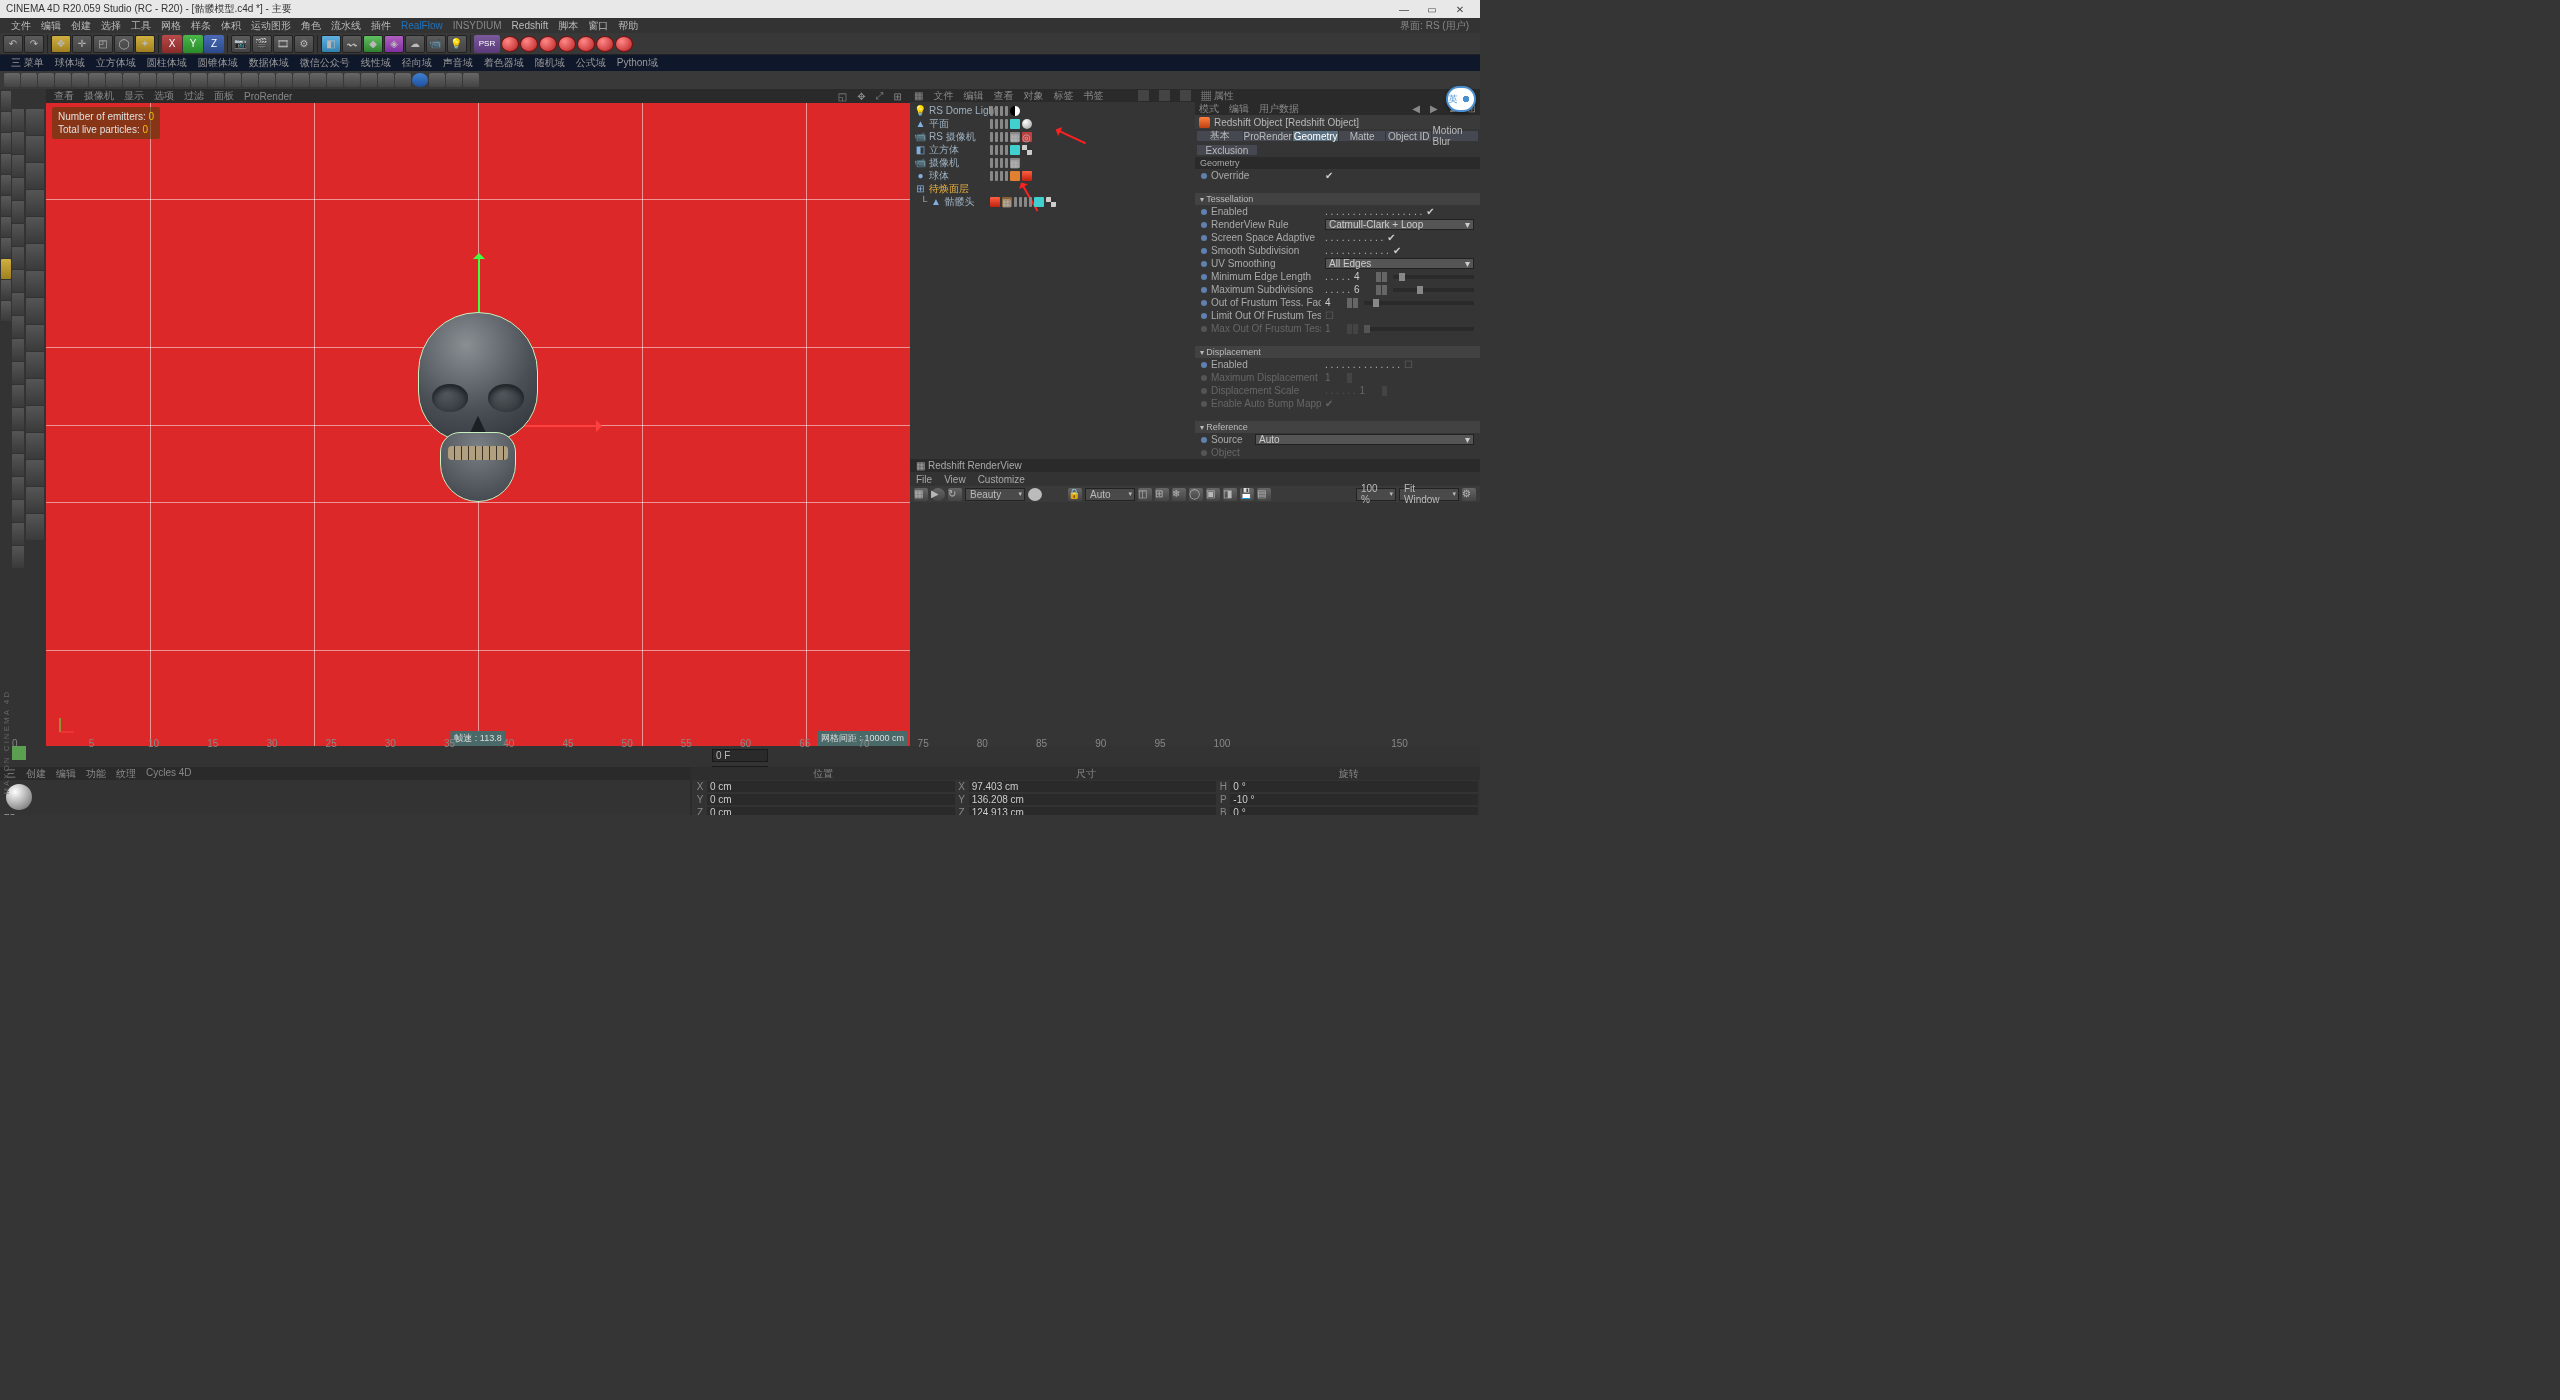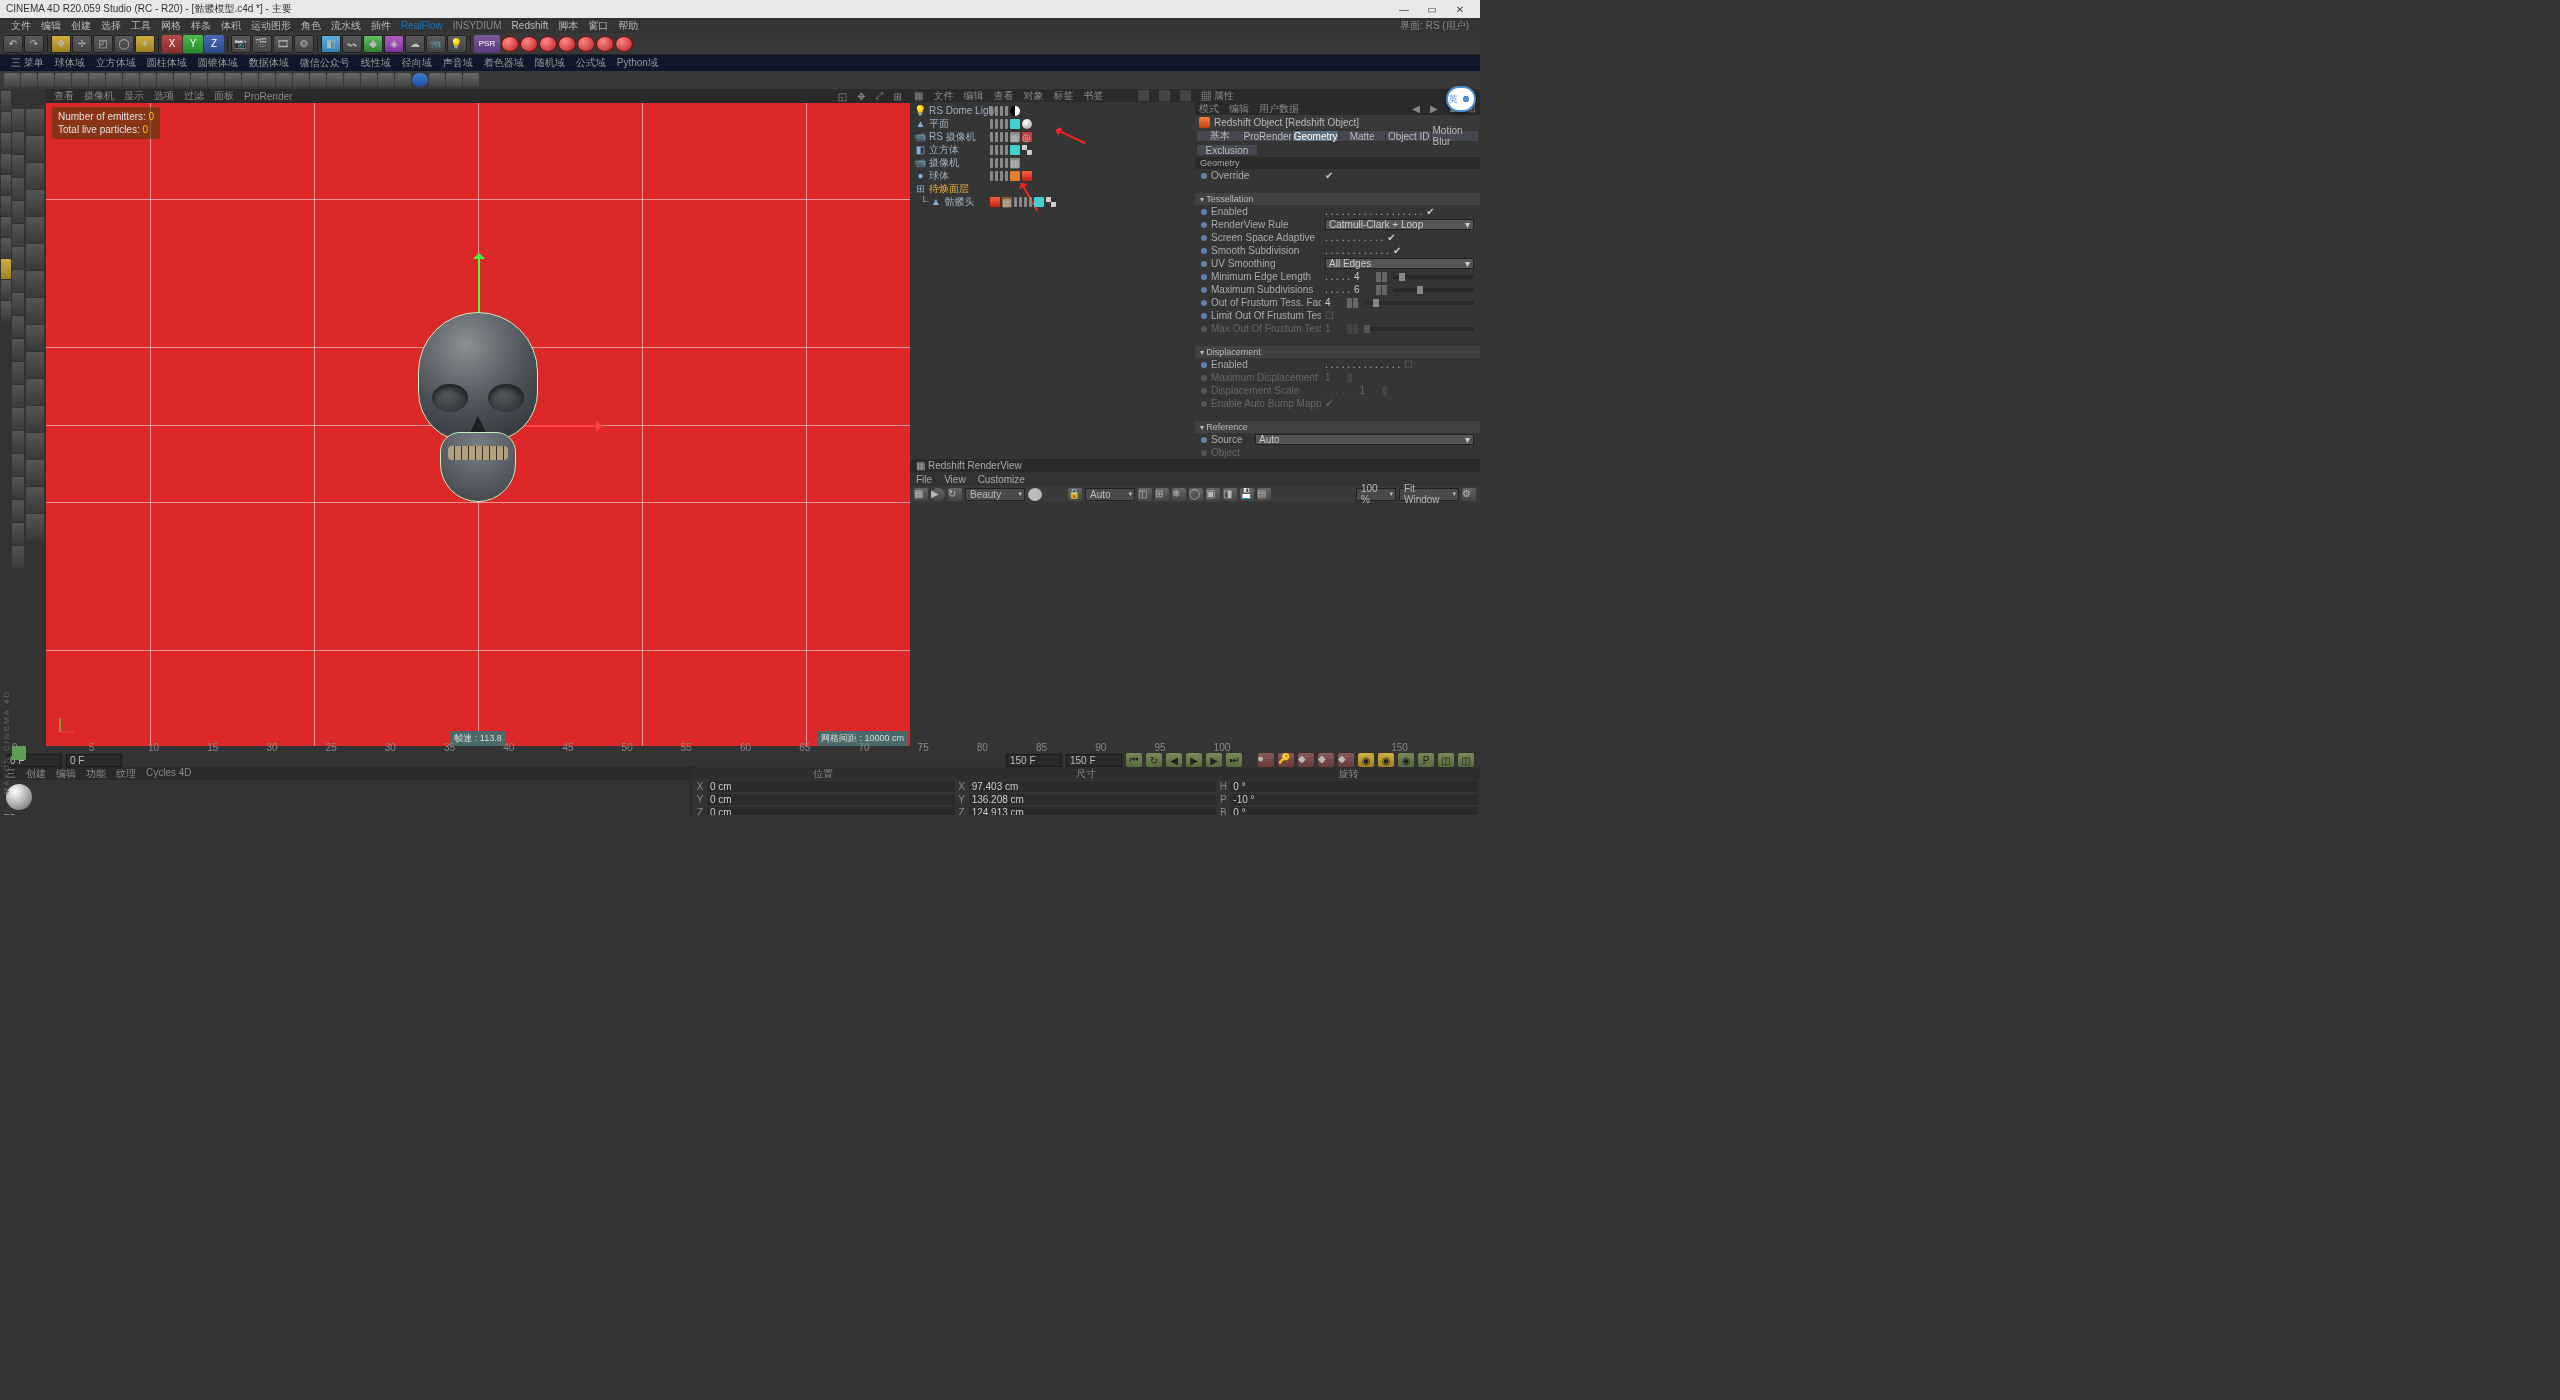--- a/index.html
+++ b/index.html
@@ -126,21 +126,21 @@
 .rv-skull .ey { position:absolute; width:26px; height:22px; background:#0c1014; border-radius:50%; box-shadow: inset 0 3px 5px #000;}
 .rv-skull .ey.l { left:18px; top:50px;} .rv-skull .ey.r { right:18px; top:50px;}
 .rv-skull .ns { position:absolute; left:42px; top:74px; width:16px; height:18px; background:#0a0e12; clip-path: polygon(50% 0,100% 90%,50% 100%,0 90%);}
 .rv-skull .jw { position:absolute; left:22px; top:84px; width:56px; height:52px; background: radial-gradient(circle at 50% 20%, #555b61, #22282e); border-radius: 16px 16px 28px 28px;}
 .rv-skull .tt { position:absolute; left:28px; top:96px; width:44px; height:10px; background: repeating-linear-gradient(90deg,#9a8868 0 5px,#2a2218 5px 6px); border-radius:3px;}
 .rv-caption { position:absolute; left:0; right:0; bottom:4px; text-align:center; font-size:9px; color:#ccc;}
 
 .bottom { height: 90px; display:flex; flex-direction:column; }
 .timeline-ruler { height:16px; background:#333; display:flex; align-items:flex-end; position:relative; padding:0 12px; font-size:8px; color:#888;}
 .timeline-ruler .marker { position:absolute; left:12px; top:0; width:14px; height:14px; background:#5aa050;}
-.play-row { height:18px; background:#333; display:flex; align-items:center; gap:4px; padding:0 6px; font-size:9px;}
+.play-row { height:18px; background:#333; display:flex; align-items:center; gap:4px; padding:0 6px; font-size:9px;flex-direction:column;}
 .play-row .field { width:56px; height:13px; background:#2a2a2a; border:1px solid #1a1a1a; color:#bbb; padding:0 3px; display:inline-flex; align-items:center;}
 .play-row .pb { width:16px; height:14px; background:linear-gradient(#7a8a5a,#556a3a); border-radius:2px; display:inline-flex; align-items:center; justify-content:center; color:#222;}
 .play-row .rb { width:16px; height:14px; background:linear-gradient(#8a5a5a,#6a3a3a); border-radius:2px;}
 .play-row .sp { flex:1;}
 .bottom-panels { flex:1; display:flex; gap:2px; background:#2c2c2c;}
 .matpanel { width: 690px; background:#333; display:flex; flex-direction:column;}
 .matpanel .mp-head { height:13px; background:#2a2a2a; font-size:9px; color:#888; padding:0 6px; display:flex; gap:10px;}
 .matpanel .mat-body { flex:1; padding:4px; display:flex; gap:6px;}
 .matpanel .mat { width:30px; display:flex; flex-direction:column; align-items:center; gap:2px;}
 .matpanel .mat .ball { width:26px; height:26px; border-radius:50%; background: radial-gradient(circle at 35% 30%, #fff, #b0b0b0 50%, #606060);}

